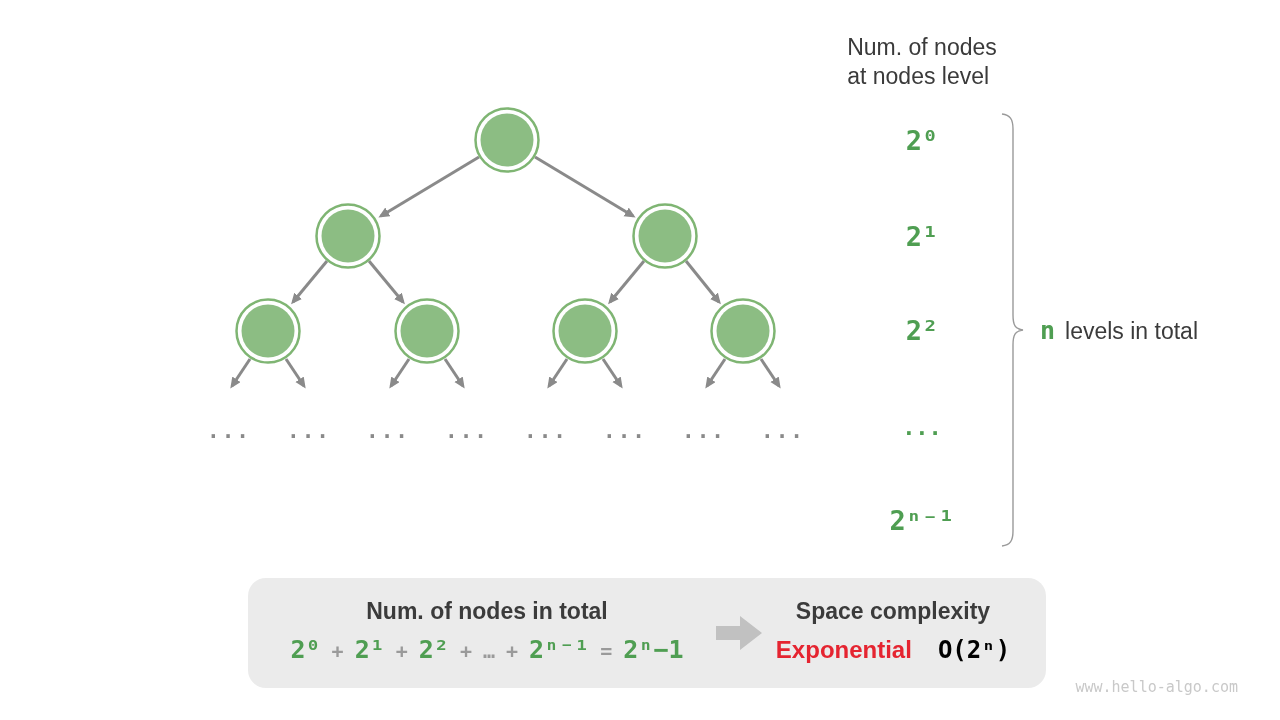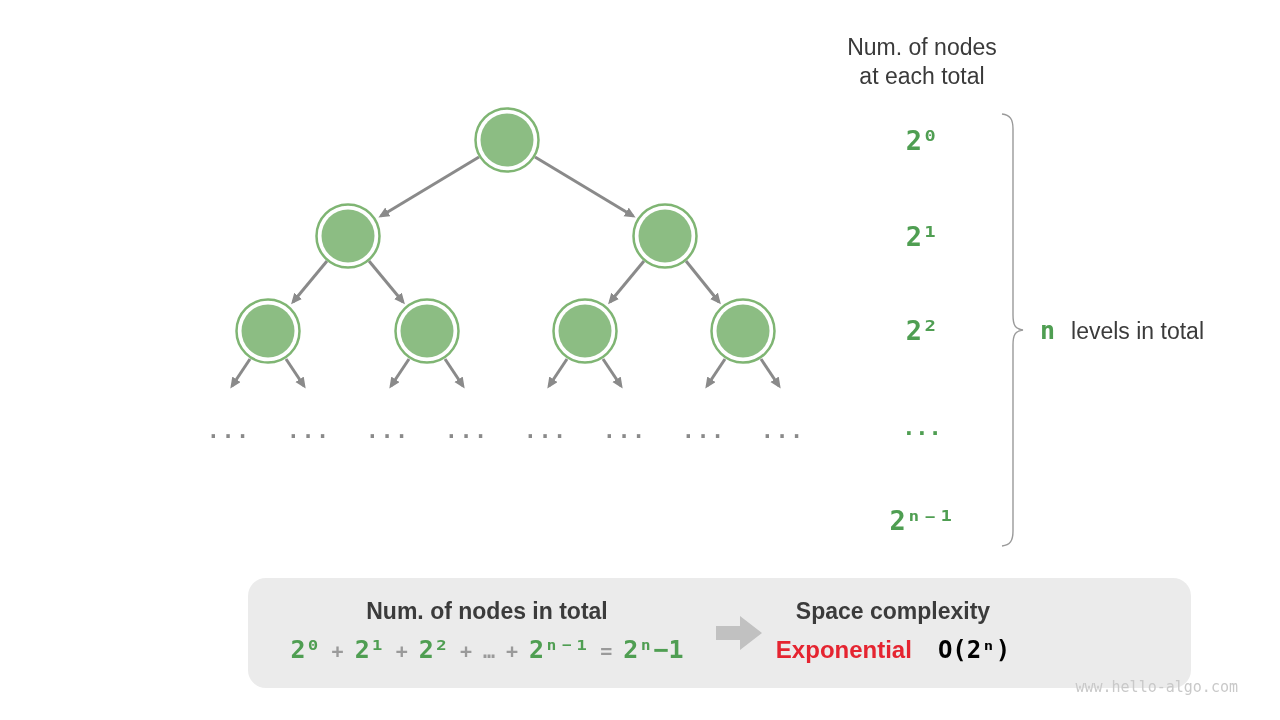--- a/index.html
+++ b/index.html
@@ -3,35 +3,35 @@
 <meta charset="utf-8">
 <style>
   html,body{margin:0;padding:0;background:#ffffff;}
   #stage{position:relative;width:1280px;height:720px;background:#ffffff;overflow:hidden;
          font-family:"Liberation Sans",sans-serif;}
   .abs{position:absolute;}
   .center-xy{transform:translate(-50%,-50%);}
   .center-x{transform:translateX(-50%);}
 
   
-  .col-header{left:922px;top:33px;text-align:center;font-size:23px;line-height:29px;
+  .col-header{left:922px;top:33px;font-size:23px;line-height:29px;
               color:#3a3a3a;white-space:nowrap;}
   .level-label{left:922px;font-size:27px;font-weight:bold;color:#4f9e52;
                font-family:"DejaVu Sans Mono",monospace;white-space:nowrap;}
   .brace-label{left:1040px;top:330px;transform:translateY(-50%);white-space:nowrap;}
   .brace-label .n{font-family:"DejaVu Sans Mono",monospace;font-weight:bold;
                   font-size:25px;color:#4f9e52;}
-  .brace-label .txt{font-size:23px;color:#3b3b3b;margin-left:16px;}
+  .brace-label .txt{font-size:23px;color:#3b3b3b;margin-left:10px;}
 
   
   .tree-dots{font-family:"DejaVu Sans Mono",monospace;font-weight:bold;font-size:21px;
              color:#8a8a8a;letter-spacing:2px;line-height:10px;}
 
   
-  .summary-box{left:248px;top:578px;width:943px;height:110px;background:#ebebeb;
+  .summary-box{left:248px;top:578px;width:798px;height:110px;background:#ebebeb;
                border-radius:18px;}
   .box-title{font-size:23px;font-weight:bold;color:#3b3b3b;white-space:nowrap;}
   .formula{display:flex;align-items:baseline;gap:11px;white-space:nowrap;
            font-family:"DejaVu Sans Mono",monospace;font-weight:bold;}
   .tok-green{font-size:25px;color:#4f9e52;}
   .tok-gray{font-size:20px;color:#9a9a9a;}
   .complexity{display:flex;align-items:baseline;gap:26px;white-space:nowrap;}
   .complexity .word{font-size:24px;font-weight:bold;color:#e52430;}
   .complexity .bigo{font-size:24px;font-weight:bold;color:#000000;
                     font-family:"DejaVu Sans Mono",monospace;}
@@ -93,21 +93,21 @@
   <span class="abs center-xy tree-dots" style="left:309px;top:431px;">...</span>
   <span class="abs center-xy tree-dots" style="left:388px;top:431px;">...</span>
   <span class="abs center-xy tree-dots" style="left:467px;top:431px;">...</span>
   <span class="abs center-xy tree-dots" style="left:546px;top:431px;">...</span>
   <span class="abs center-xy tree-dots" style="left:625px;top:431px;">...</span>
   <span class="abs center-xy tree-dots" style="left:704px;top:431px;">...</span>
   <span class="abs center-xy tree-dots" style="left:783px;top:431px;">...</span>
 
   <div class="abs col-header center-x">
     <div>Num. of nodes</div>
-    <div>at each total</div>
+    <div>at nodes level</div>
   </div>
 
   <div class="abs level-label center-xy" style="top:140px;">2⁰</div>
   <div class="abs level-label center-xy" style="top:236px;">2¹</div>
   <div class="abs level-label center-xy" style="top:330px;">2²</div>
   <div class="abs level-label center-xy" style="top:427px;font-size:22px;">...</div>
   <div class="abs level-label center-xy" style="top:520px;">2ⁿ⁻¹</div>
 
   <div class="abs brace-label">
     <span class="n">n</span><span class="txt">levels in total</span>

